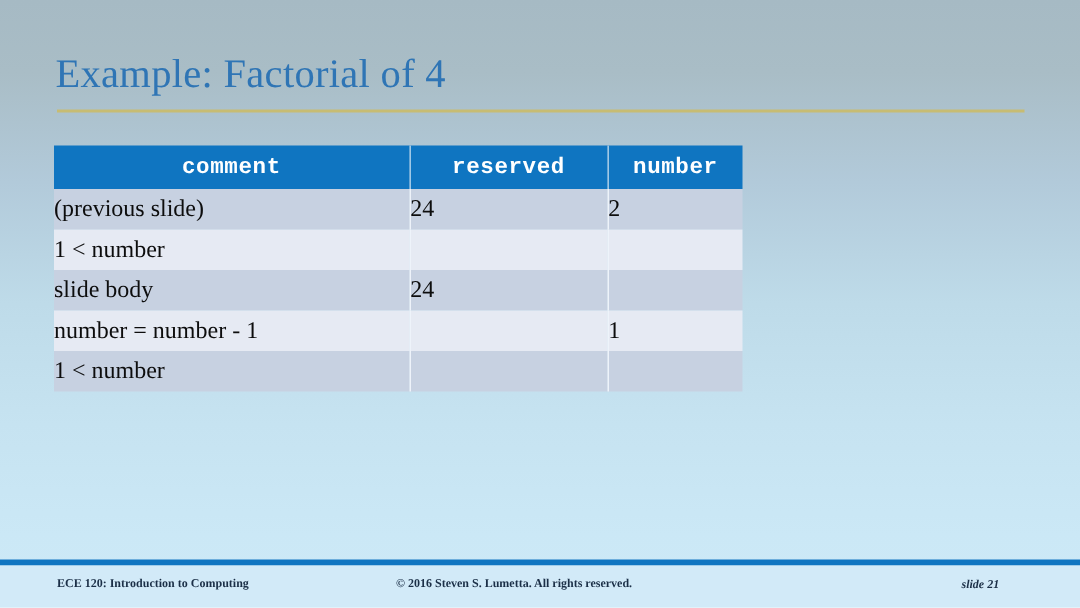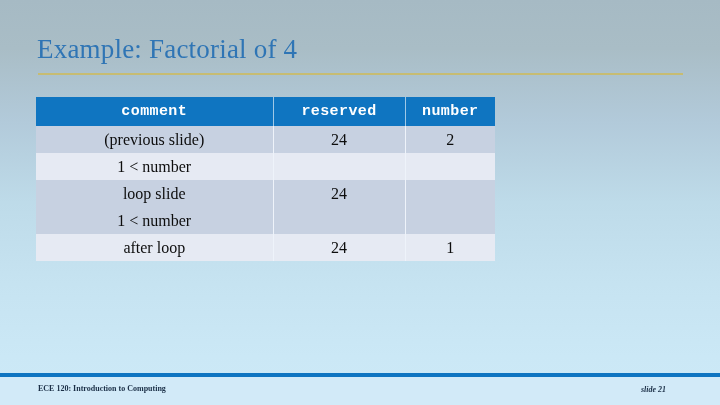--- a/index.html
+++ b/index.html
@@ -76,21 +76,21 @@
     text-align: center;
     border-right: 1px solid #9fc8e6;
     letter-spacing: 0.4px;
   }
   thead th:last-child { border-right: none; }
 
   tbody td {
     height: 27px;
     line-height: 27px;
     padding: 0;
-    text-align: center;
+    text-align: left;
     font-family: "Liberation Serif", serif;
     font-size: 16px;
     color: #0d0d0d;
     border-right: 1px solid #eef3fa;
   }
   tbody td:last-child { border-right: none; }
 
   tbody tr.odd td  { background: #c7d1e1; }
   tbody tr.even td { background: #e6eaf3; }
 
@@ -171,39 +171,40 @@
           <td>(previous slide)</td>
           <td>24</td>
           <td>2</td>
         </tr>
         <tr class="even">
           <td>1 &lt; number</td>
           <td></td>
           <td></td>
         </tr>
         <tr class="odd">
-          <td>loop slide</td>
+          <td>slide body</td>
           <td>24</td>
           <td></td>
+        </tr>
+        <tr class="even">
+          <td>number = number - 1</td>
+          <td></td>
+          <td>1</td>
         </tr>
         <tr class="odd">
           <td>1 &lt; number</td>
           <td></td>
           <td></td>
-        </tr>
-        <tr class="even">
-          <td>after loop</td>
-          <td>24</td>
-          <td>1</td>
         </tr>
       </tbody>
     </table>
   </div>
 
   <div class="footer-bar"></div>
   <div class="footer-bg"></div>
 
   <div class="footer-left">ECE 120: Introduction to Computing</div>
 
+  <div class="footer-center">© 2016 Steven S. Lumetta.  All rights reserved.</div>
 
   <div class="footer-right">slide 21</div>
 
 </div>
 
 </body></html>

